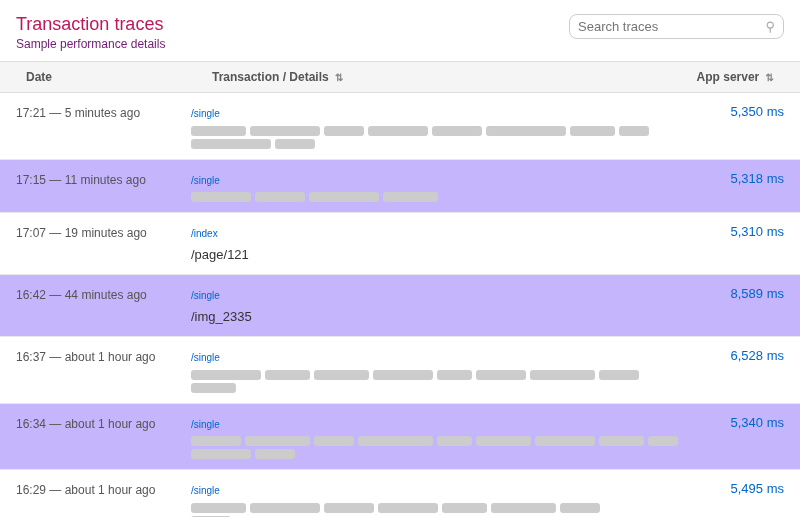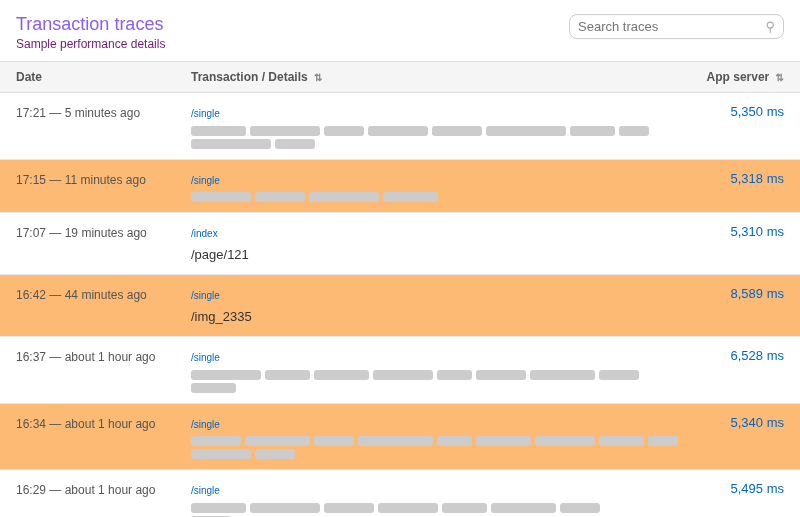--- a/index.html
+++ b/index.html
@@ -22,21 +22,21 @@
       display: flex;
       justify-content: space-between;
       align-items: flex-start;
       padding: 14px 16px 10px 16px;
     }
 
     .header-title-group {}
     .header-title {
       font-size: 18px;
       font-weight: normal;
-      color: #8b5cf6;
+      color: #be185d;
       margin-bottom: 2px;
     }
     .header-subtitle {
       font-size: 12px;
       color: #701a75;
     }
 
     .search-box {
       display: flex;
       align-items: center;
@@ -63,22 +63,23 @@
     
     .table-wrapper {
       width: 100%;
     }
 
     .table-header {
       display: flex;
       background: #f5f5f5;
       border-top: 1px solid #ddd;
       border-bottom: 1px solid #ddd;
-      padding: 8px 16px;
+      padding: 8px 26px;
       align-items: center;
+      gap: 11px;
     }
 
     .col-date {
       width: 175px;
       flex-shrink: 0;
     }
 
     .col-transaction {
       flex: 1;
     }
@@ -105,21 +106,21 @@
     
     .table-row {
       display: flex;
       align-items: flex-start;
       padding: 10px 16px;
       border-bottom: 1px solid #e8e8e8;
       cursor: pointer;
     }
 
     .table-row.alt {
-      background: #fdba74;
+      background: #c4b5fd;
     }
 
     .row-date {
       width: 175px;
       flex-shrink: 0;
       color: #555;
       font-size: 12px;
       padding-top: 1px;
       line-height: 1.5;
     }

